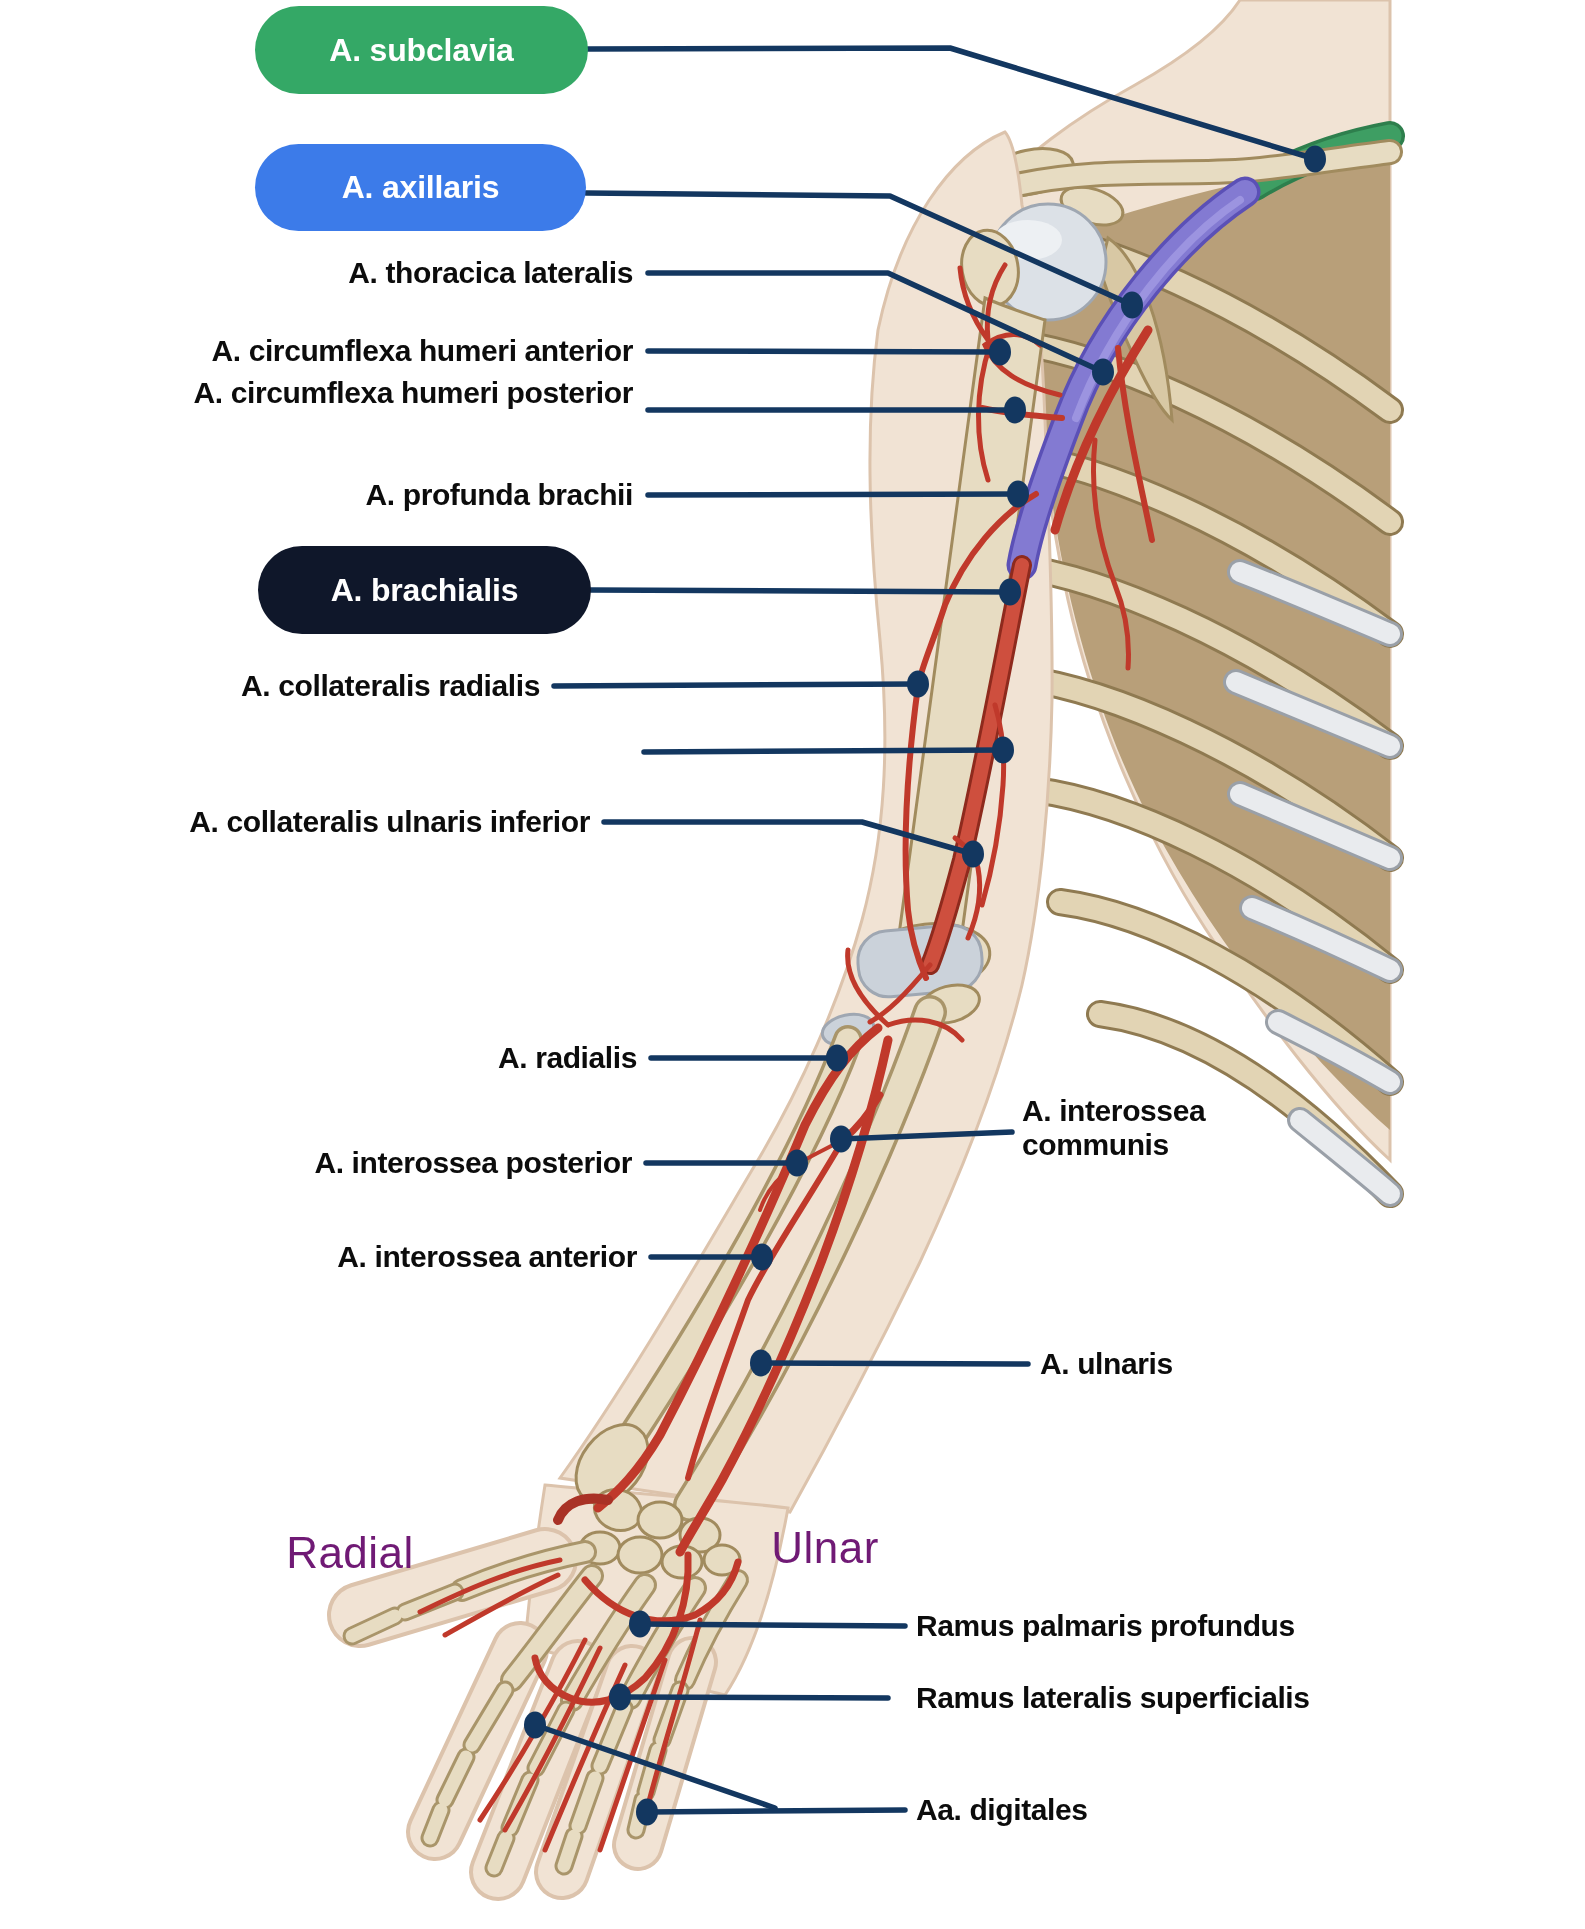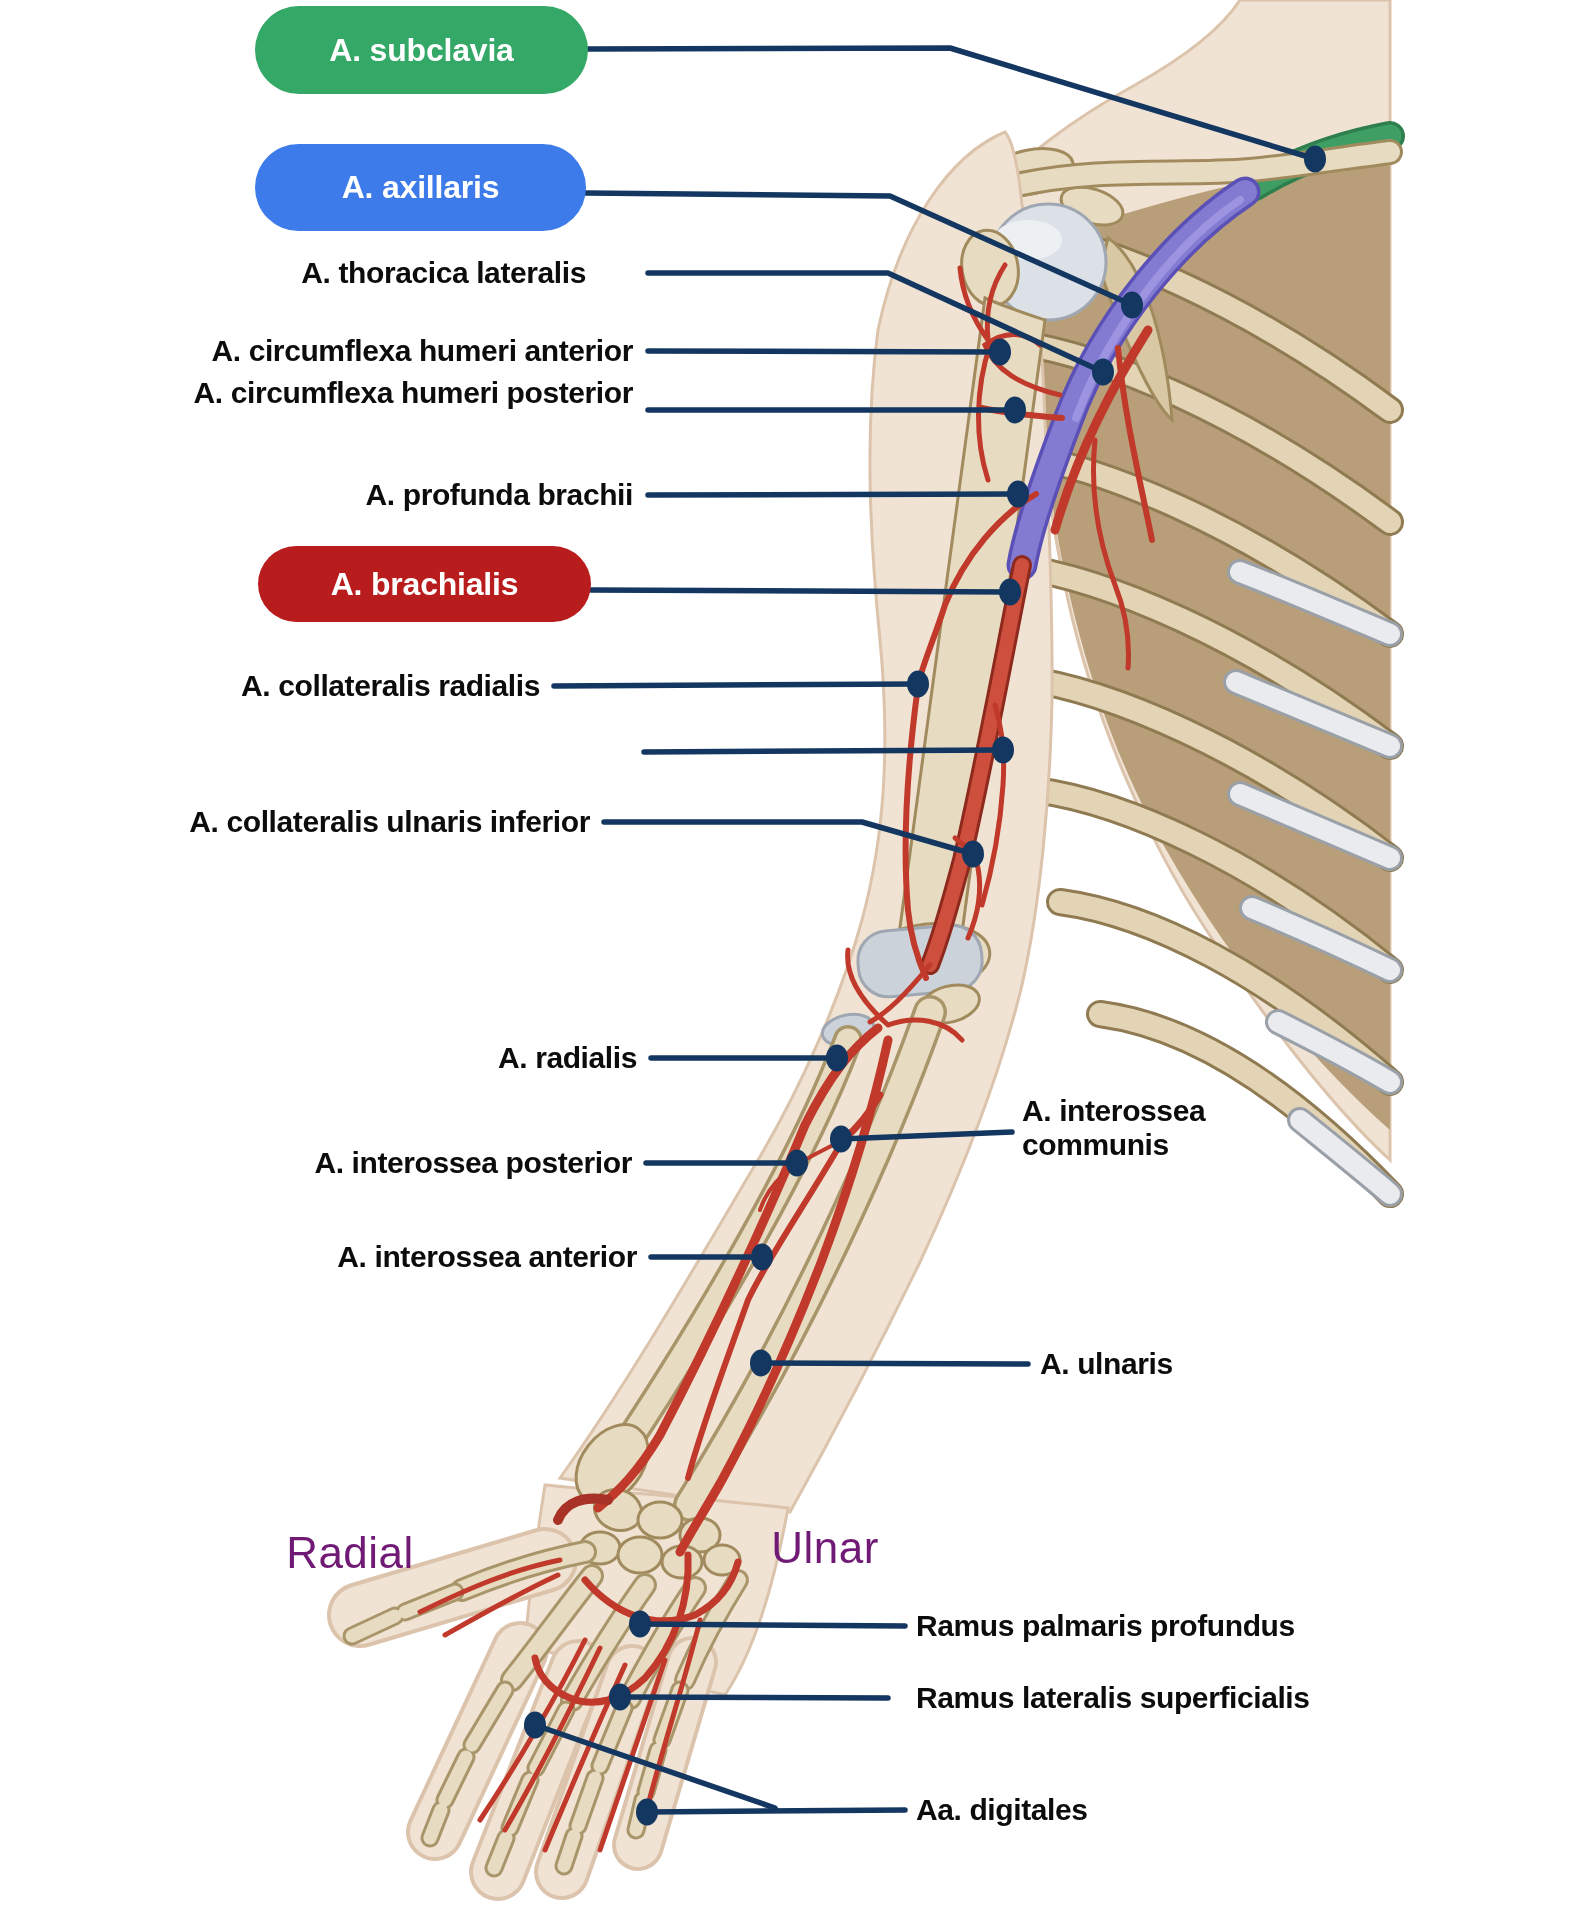--- a/index.html
+++ b/index.html
@@ -8,27 +8,27 @@
     font-family:"Liberation Sans", sans-serif;
   }
   .stage svg.art{position:absolute;left:0;top:0;width:1585px;height:1929px;}
   .pill{
     position:absolute;display:flex;align-items:center;justify-content:center;
     border-radius:46px;color:#ffffff;font-weight:700;font-size:32px;letter-spacing:-0.2px;
     box-sizing:border-box;cursor:pointer;
   }
   .pill-subclavia{left:255px;top:6px;width:333px;height:88px;background:#34A866;justify-content:center;}
   .pill-axillaris{left:255px;top:144px;width:331px;height:87px;background:#3C7BE9;}
-  .pill-brachialis{left:258px;top:546px;width:333px;height:76px;background:#b91c1c;}
+  .pill-brachialis{left:258px;top:546px;width:333px;height:88px;background:#0f172a;}
   .lbl{
     position:absolute;color:#0C0C0C;font-weight:700;font-size:30px;letter-spacing:-0.4px;
     white-space:nowrap;transform:translateY(-50%);line-height:38px;
   }
   .lbl.right-col{white-space:normal;}
-  .lbl-thoracica{right:999px;top:273px;}
+  .lbl-thoracica{right:952px;top:273px;}
   .lbl-circ-ant{right:952px;top:351px;}
   .lbl-circ-post{right:952px;top:393px;}
   .lbl-profunda{right:952px;top:495px;}
   .lbl-coll-rad{right:1045px;top:686px;}
   .lbl-coll-uln-sup{right:955px;top:752px;}
   .lbl-coll-uln-inf{right:995px;top:822px;}
   .lbl-radialis{right:948px;top:1058px;}
   .lbl-inteross-post{right:953px;top:1163px;}
   .lbl-inteross-ant{right:948px;top:1257px;}
   .lbl-communis{left:1022px;top:1128px;width:240px;white-space:normal;line-height:34px;}

